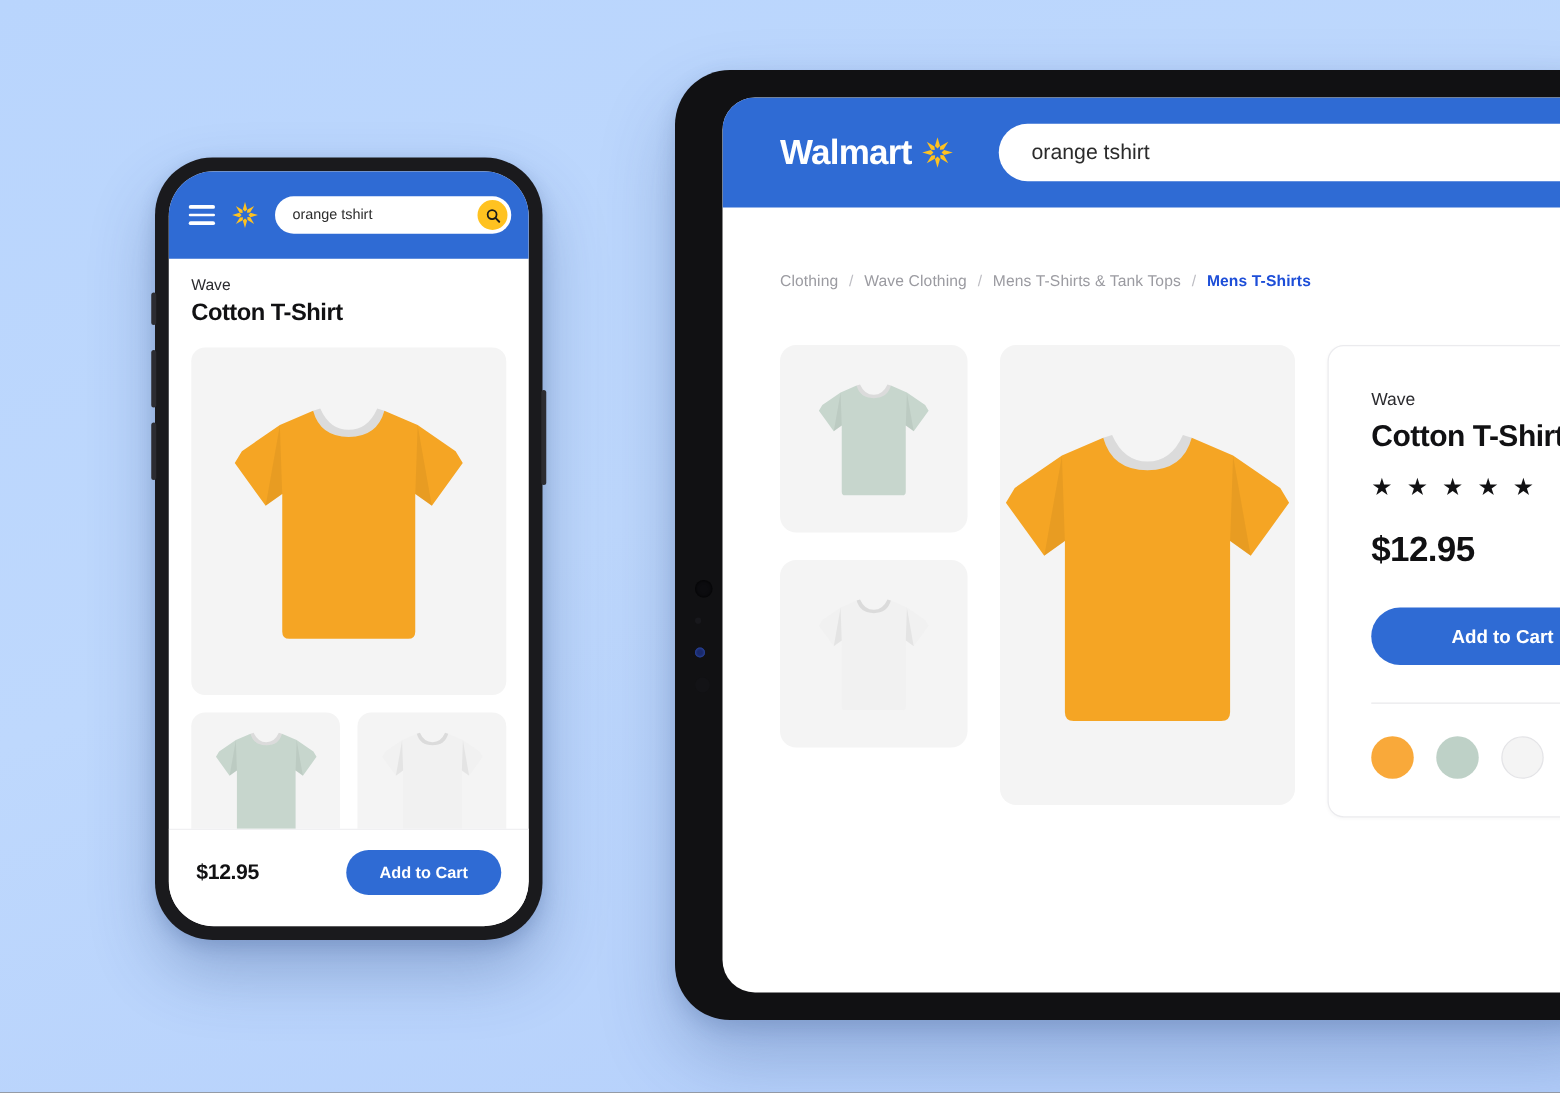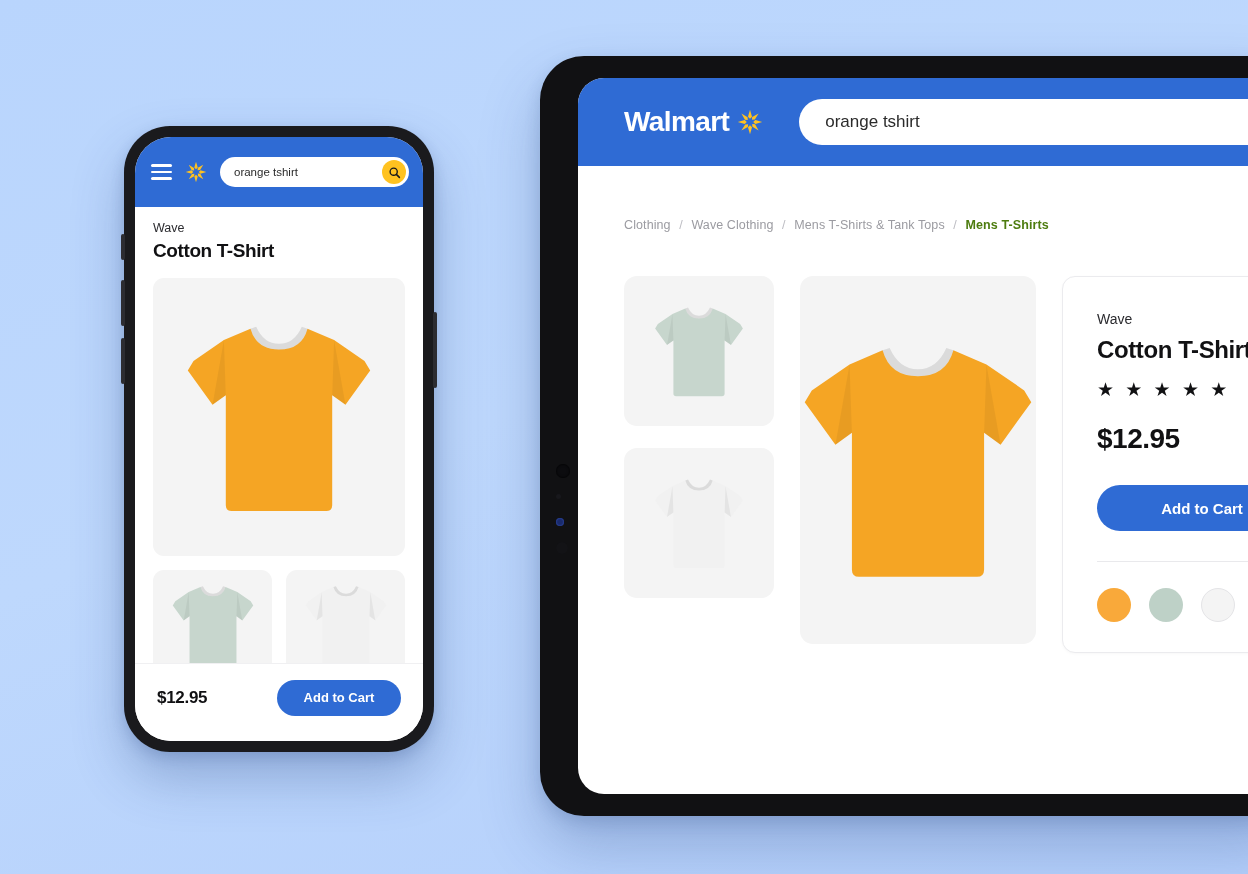--- a/index.html
+++ b/index.html
@@ -102,21 +102,21 @@
   
   #tablet-body { padding: 0 0 0 46px; }
   #breadcrumb {
     margin-top: 52px;
     font-size: 12.5px;
     color: #9b9ba1;
     letter-spacing: 0.1px;
     white-space: nowrap;
   }
   #breadcrumb .sep { margin: 0 5px; color: #bdbdc3; }
-  #breadcrumb .current { color: #4d7c0f; font-weight: bold; }
+  #breadcrumb .current { color: #1d4ed8; font-weight: bold; }
 
   #tablet-content {
     margin-top: 44px;
     display: flex;
     gap: 26px;
     align-items: flex-start;
   }
   .thumb-col { display: flex; flex-direction: column; gap: 22px; }
   .thumb-card {
     width: 150px; height: 150px;

